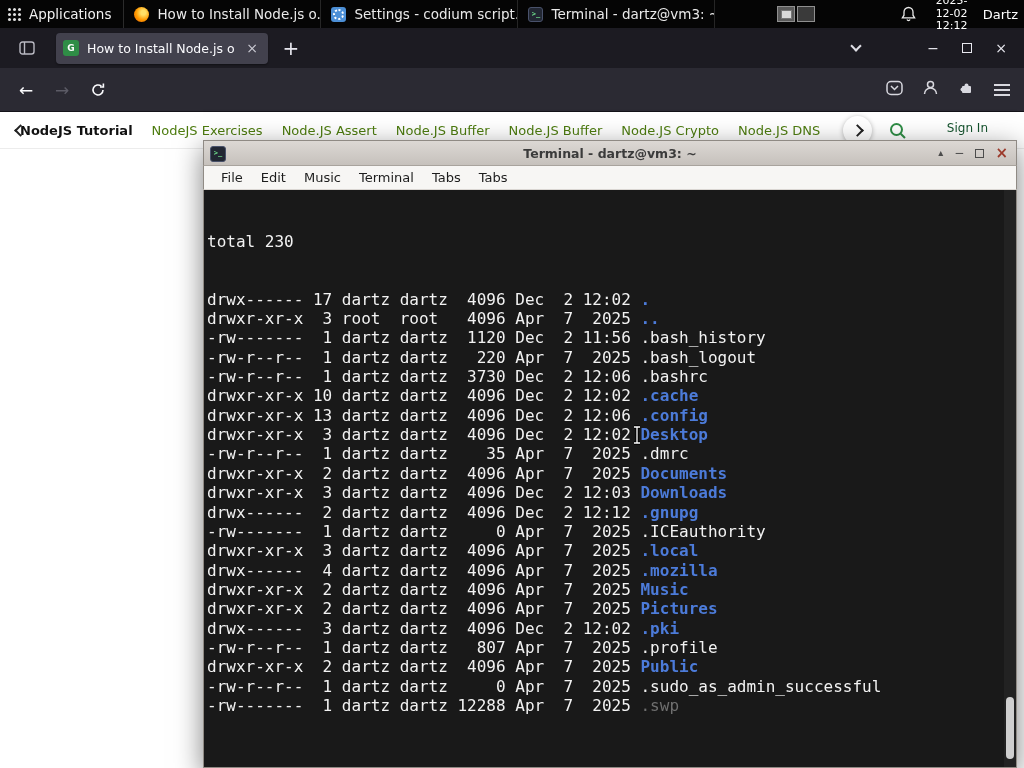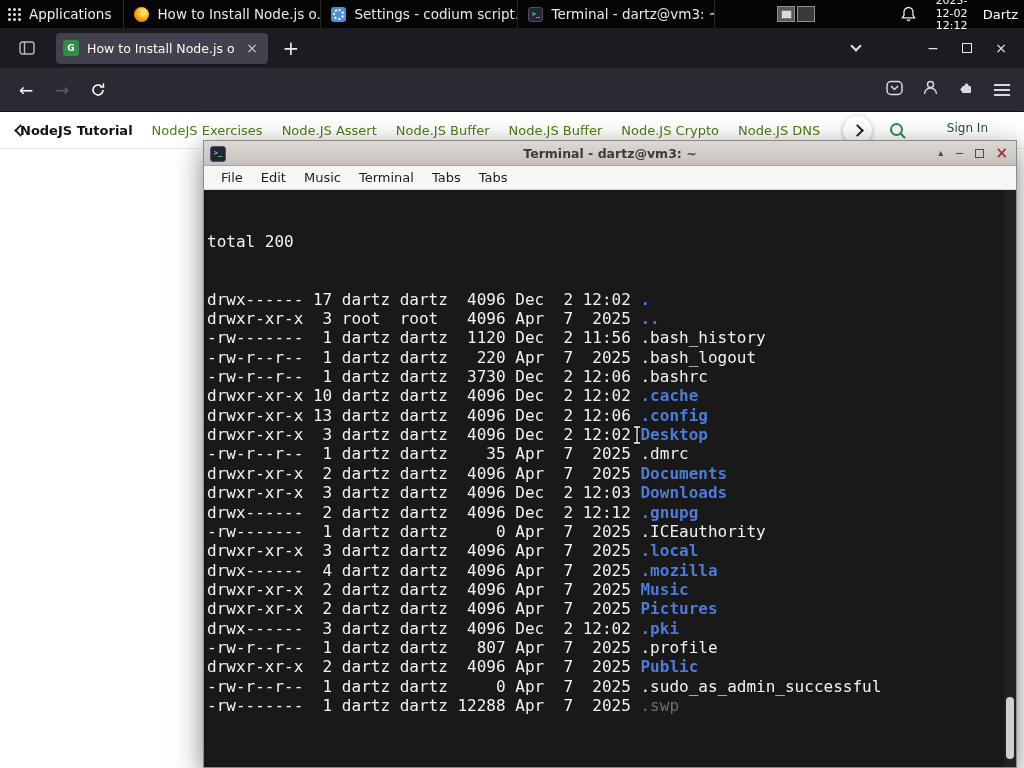--- a/index.html
+++ b/index.html
@@ -248,21 +248,21 @@
   <div class="term-menubar" id="term-menu">
       <span class="term-menu-item">File</span>
       <span class="term-menu-item">Edit</span>
       <span class="term-menu-item">Music</span>
       <span class="term-menu-item">Terminal</span>
       <span class="term-menu-item">Tabs</span>
       <span class="term-menu-item">Tabs</span>
     </div>
   <div class="term-body">
     <div id="term-content">
-      <div>total 200</div>
+      <div>total 230</div>
       <div id="term-listing"><div class="tline"><span>drwx------ 17 dartz dartz  4096 Dec  2 12:02 </span><span class="tblue">.</span></div><div class="tline"><span>drwxr-xr-x  3 root  root   4096 Apr  7  2025 </span><span class="tblue">..</span></div><div class="tline"><span>-rw-------  1 dartz dartz  1120 Dec  2 11:56 </span><span>.bash_history</span></div><div class="tline"><span>-rw-r--r--  1 dartz dartz   220 Apr  7  2025 </span><span>.bash_logout</span></div><div class="tline"><span>-rw-r--r--  1 dartz dartz  3730 Dec  2 12:06 </span><span>.bashrc</span></div><div class="tline"><span>drwxr-xr-x 10 dartz dartz  4096 Dec  2 12:02 </span><span class="tblue">.cache</span></div><div class="tline"><span>drwxr-xr-x 13 dartz dartz  4096 Dec  2 12:06 </span><span class="tblue">.config</span></div><div class="tline"><span>drwxr-xr-x  3 dartz dartz  4096 Dec  2 12:02 </span><span class="tblue">Desktop</span></div><div class="tline"><span>-rw-r--r--  1 dartz dartz    35 Apr  7  2025 </span><span>.dmrc</span></div><div class="tline"><span>drwxr-xr-x  2 dartz dartz  4096 Apr  7  2025 </span><span class="tblue">Documents</span></div><div class="tline"><span>drwxr-xr-x  3 dartz dartz  4096 Dec  2 12:03 </span><span class="tblue">Downloads</span></div><div class="tline"><span>drwx------  2 dartz dartz  4096 Dec  2 12:12 </span><span class="tblue">.gnupg</span></div><div class="tline"><span>-rw-------  1 dartz dartz     0 Apr  7  2025 </span><span>.ICEauthority</span></div><div class="tline"><span>drwxr-xr-x  3 dartz dartz  4096 Apr  7  2025 </span><span class="tblue">.local</span></div><div class="tline"><span>drwx------  4 dartz dartz  4096 Apr  7  2025 </span><span class="tblue">.mozilla</span></div><div class="tline"><span>drwxr-xr-x  2 dartz dartz  4096 Apr  7  2025 </span><span class="tblue">Music</span></div><div class="tline"><span>drwxr-xr-x  2 dartz dartz  4096 Apr  7  2025 </span><span class="tblue">Pictures</span></div><div class="tline"><span>drwx------  3 dartz dartz  4096 Dec  2 12:02 </span><span class="tblue">.pki</span></div><div class="tline"><span>-rw-r--r--  1 dartz dartz   807 Apr  7  2025 </span><span>.profile</span></div><div class="tline"><span>drwxr-xr-x  2 dartz dartz  4096 Apr  7  2025 </span><span class="tblue">Public</span></div><div class="tline"><span>-rw-r--r--  1 dartz dartz     0 Apr  7  2025 </span><span>.sudo_as_admin_successful</span></div><div class="tline"><span>-rw-------  1 dartz dartz 12288 Apr  7  2025 </span><span class="tdim">.swp</span></div></div>
     </div>
     <div class="term-scroll-track">
       <div class="term-scroll-thumb"></div>
     </div>
   </div>
 </div>
 
 <span class="ibeam">
   <svg width="14" height="20" viewBox="0 0 14 20">

